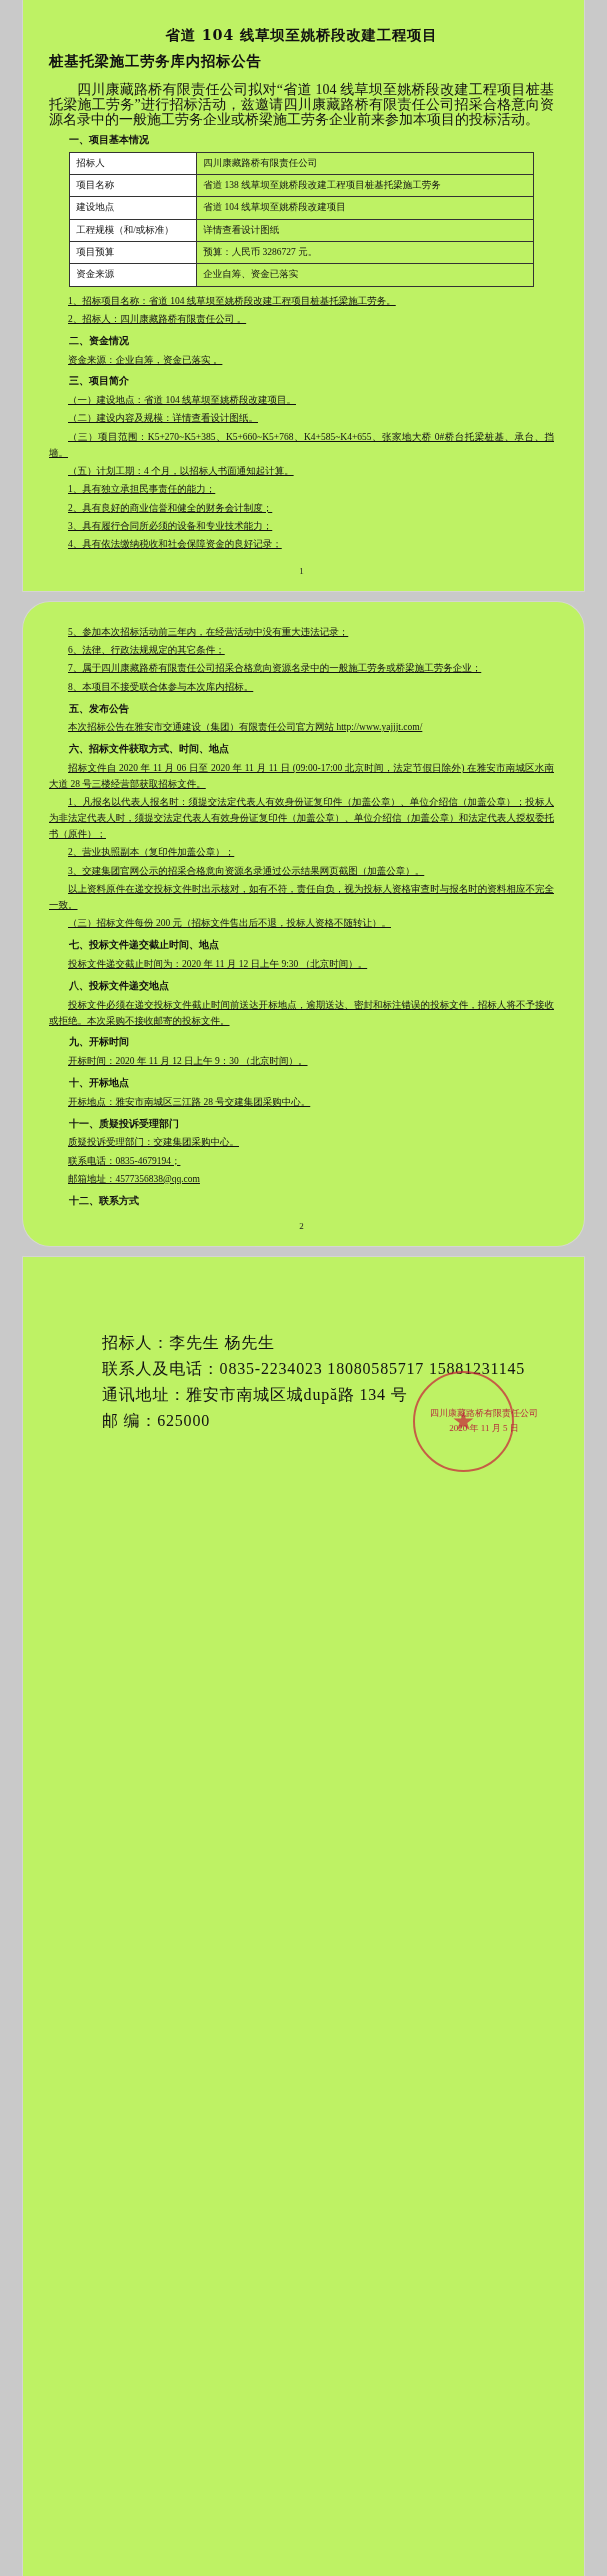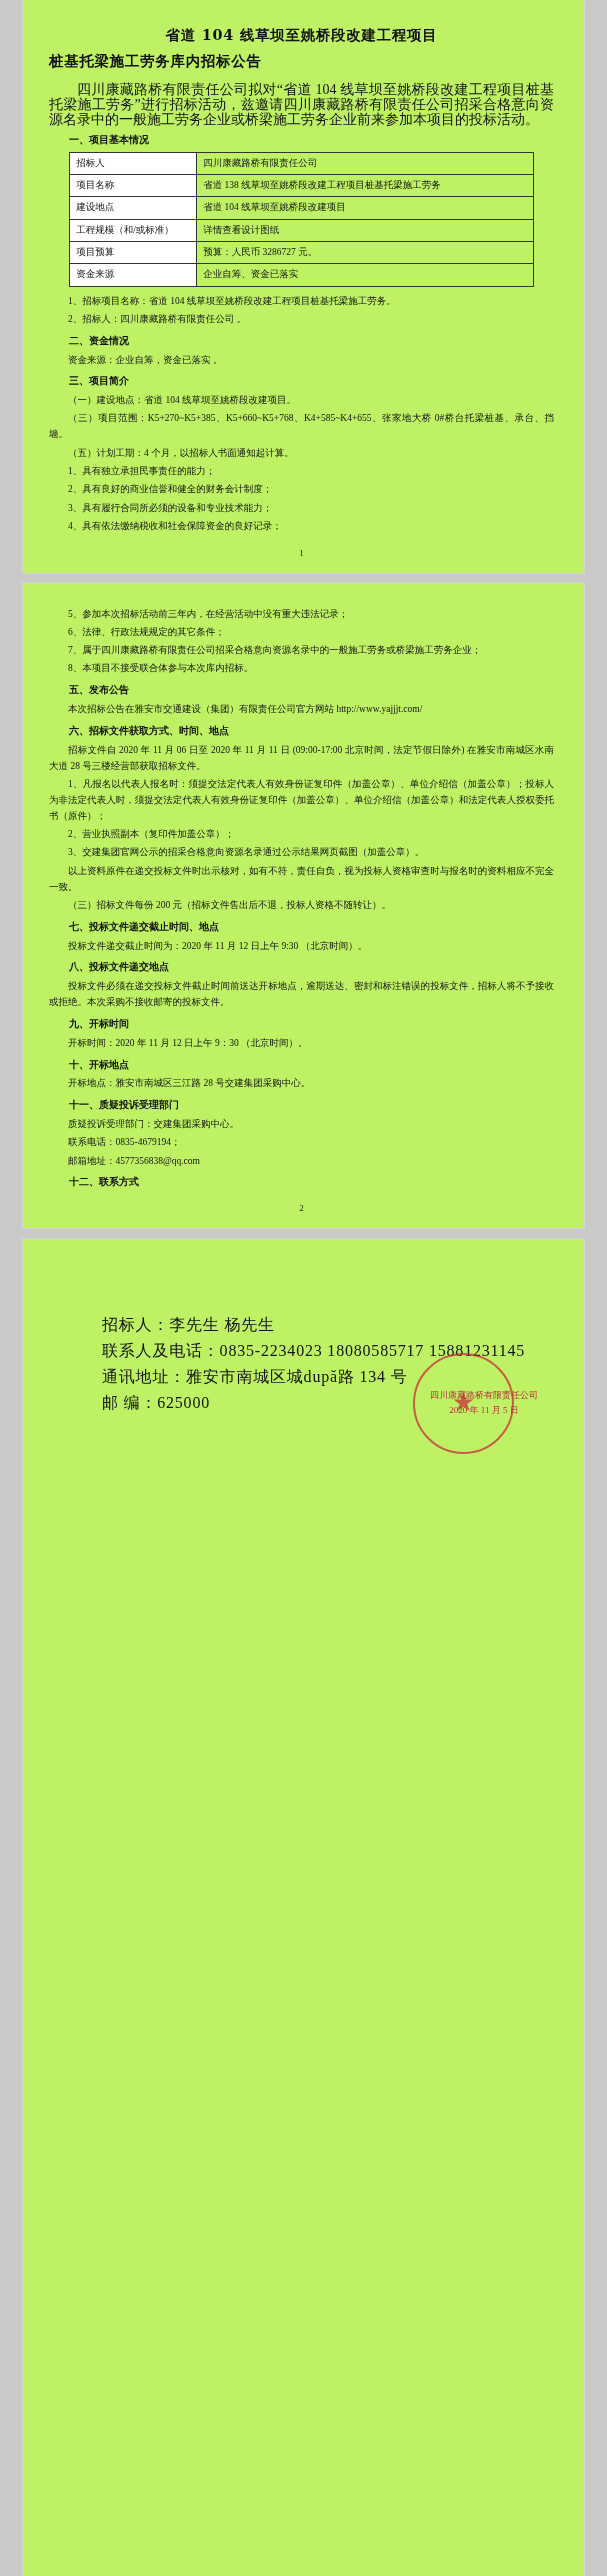--- a/index.html
+++ b/index.html
@@ -17,21 +17,21 @@
   .page{
     background:#bef264;
     width:561px;
     margin:0 auto 10.6px auto;
     padding:20px 30px 15px 26px;
     box-sizing:border-box;
     position:relative;
     box-shadow:0 0 0 0.8px #d8d8d4;
   }
   .page.p1{min-height:540px;}
-  .page.p2{min-height:531px;}
+  .page.p2{min-height:531px;border-radius:27px;}
   .page.p3{min-height:1411px;}
   .title{
     text-align:center;
     font-size:14.4px;
     font-weight:bold;
     letter-spacing:0.8px;
     line-height:24px;
     margin:3px 0 1.5px 0;
     font-family:"DejaVu Serif", serif;
   }
@@ -55,20 +55,21 @@
     font-weight:bold;
     margin:6.8px 0 3.8px 0;
     text-indent:2em;
   }
   .line{
     font-size:9.5px;
     line-height:16px;
     margin:2.3px 0;
     text-indent:2em;
     text-align:justify;
+    text-decoration:underline;
   }
   table.info{
     border-collapse:collapse;
     width:92%;
     margin:4.6px auto 6px auto;
     font-size:9.5px;
   }
   table.info td{
     border:0.8px solid #333;
     padding:3.8px 6px;
@@ -163,20 +164,21 @@
     </table>
 
     <div class="line">1、招标项目名称：省道 104 线草坝至姚桥段改建工程项目桩基托梁施工劳务。</div>
     <div class="line">2、招标人：四川康藏路桥有限责任公司 。</div>
 
     <div class="sec">二、资金情况</div>
     <div class="line">资金来源：企业自筹，资金已落实 。</div>
 
     <div class="sec">三、项目简介</div>
     <div class="line">（一）建设地点：省道 104 线草坝至姚桥段改建项目。</div>
+    <div class="line">（二）建设内容及规模：详情查看设计图纸。</div>
     <div class="line">（三）项目范围：K5+270~K5+385、K5+660~K5+768、K4+585~K4+655、张家地大桥 0#桥台托梁桩基、承台、挡墙。</div>
     <div class="line">（五）计划工期：4 个月，以招标人书面通知起计算。</div>
 
     <div class="line">1、具有独立承担民事责任的能力；</div>
     <div class="line">2、具有良好的商业信誉和健全的财务会计制度；</div>
     <div class="line">3、具有履行合同所必须的设备和专业技术能力；</div>
     <div class="line">4、具有依法缴纳税收和社会保障资金的良好记录；</div>
 
     <div class="pgnum">1</div>
   </div>

